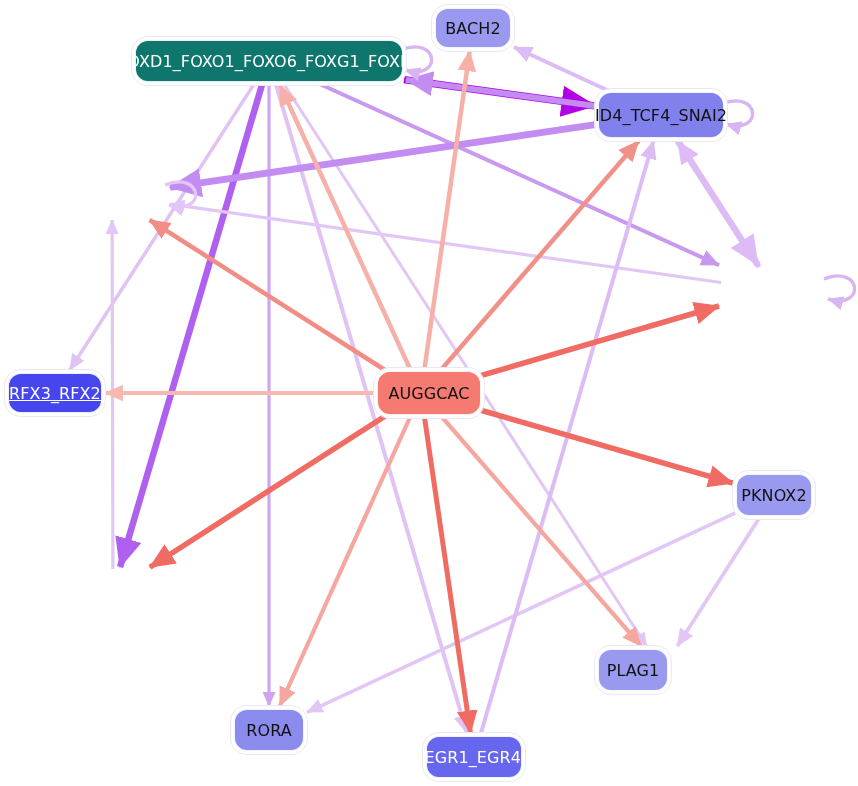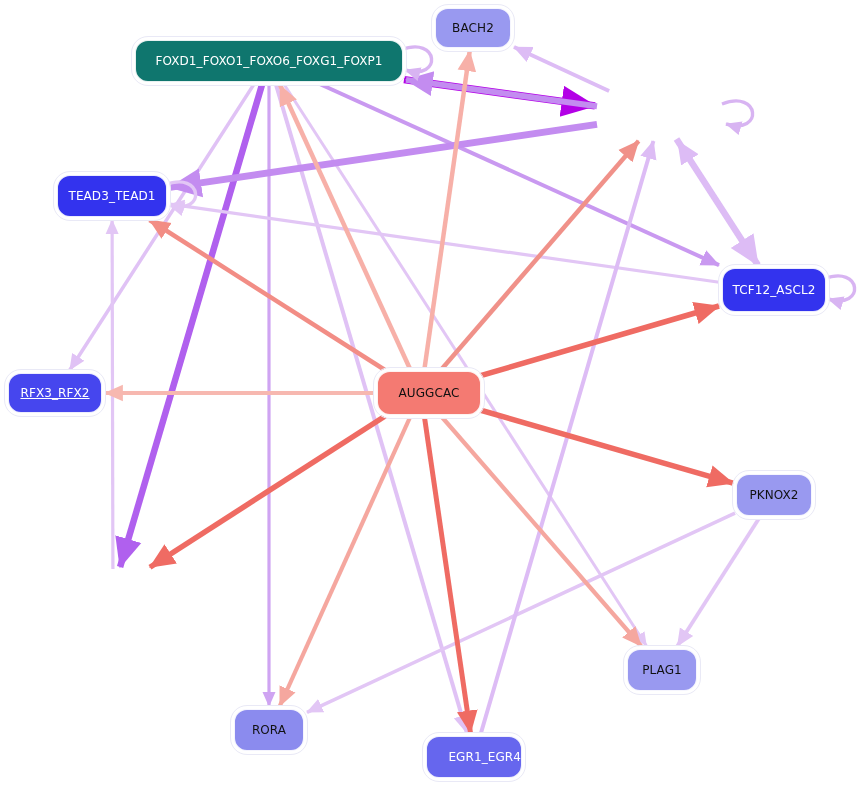--- a/index.html
+++ b/index.html
@@ -33,21 +33,21 @@
     position: absolute;
     box-sizing: border-box;
     display: flex;
     align-items: center;
     justify-content: center;
     border-radius: 13px;
     border: 1px solid rgba(255,255,255,0.9);
     outline: 1px solid #e9e9f6;
     outline-offset: 3px;
     white-space: nowrap;
-    font-size: 12px;
+    font-size: 16px;
     letter-spacing: 0.1px;
     box-shadow: 0 0 0 3px #ffffff;
     cursor: pointer;
   }
   .node-label {
     pointer-events: none;
   }
 </style>
 </head>
 <body>
@@ -134,36 +134,33 @@
       <path d="M 165 185 C 203 170, 207 216, 169 205" fill="none" stroke="#e2c6f5" stroke-width="3.4" marker-end="url(#arw-e2c6f5)"></path>
       <path d="M 824 279 C 862 264, 866 310, 828 299" fill="none" stroke="#d8b4f2" stroke-width="3.4" marker-end="url(#arw-d8b4f2)"></path>
     </svg>
   <div id="node-layer">
       <div class="node" style="left: 135px; top: 40px; width: 268px; height: 42px; background: #0f766e; color: rgb(255, 255, 255);">
         <span class="node-label">FOXD1_FOXO1_FOXO6_FOXG1_FOXP1</span>
       </div>
       <div class="node" style="left: 435px; top: 8px; width: 76px; height: 40px; background: rgb(153, 153, 240); color: rgb(17, 17, 17);">
         <span class="node-label">BACH2</span>
       </div>
-      <div class="node" style="left: 57px; top: 175px; width: 110px; height: 42px; background: rgb(51, 51, 238); color: rgb(255, 255, 255);">
-        <span class="node-label">TEAD3_TEAD1</span>
-      </div>
-      <div class="node" style="left: 722px; top: 268px; width: 104px; height: 44px; background: rgb(51, 51, 238); color: rgb(255, 255, 255);">
-        <span class="node-label">TCF12_ASCL2</span>
+      <div class="node" style="left: 598px; top: 92px; width: 126px; height: 46px; background: rgb(129, 129, 238); color: rgb(17, 17, 17);">
+        <span class="node-label">ID4_TCF4_SNAI2</span>
       </div>
       <div class="node" style="left: 8px; top: 373px; width: 94px; height: 40px; background: rgb(70, 70, 238); color: rgb(255, 255, 255); text-decoration: underline;">
         <span class="node-label">RFX3_RFX2</span>
       </div>
       <div class="node" style="left: 377px; top: 371px; width: 104px; height: 44px; background: rgb(244, 122, 114); color: rgb(17, 17, 17);">
         <span class="node-label">AUGGCAC</span>
       </div>
       <div class="node" style="left: 736px; top: 474px; width: 76px; height: 42px; background: rgb(153, 153, 240); color: rgb(17, 17, 17);">
         <span class="node-label">PKNOX2</span>
       </div>
-      <div class="node" style="left: 627px; top: 649px; width: 70px; height: 42px; background: rgb(153, 153, 240); color: rgb(17, 17, 17);">
+      <div class="node" style="left: 598px; top: 649px; width: 70px; height: 42px; background: rgb(153, 153, 240); color: rgb(17, 17, 17);">
         <span class="node-label">PLAG1</span>
       </div>
       <div class="node" style="left: 234px; top: 709px; width: 70px; height: 42px; background: rgb(139, 139, 238); color: rgb(17, 17, 17);">
         <span class="node-label">RORA</span>
       </div>
       <div class="node" style="left: 426px; top: 736px; width: 96px; height: 42px; background: rgb(102, 102, 238); color: rgb(255, 255, 255); justify-content: flex-end;">
         <span class="node-label">EGR1_EGR4</span>
       </div>
     </div>
 </div>

